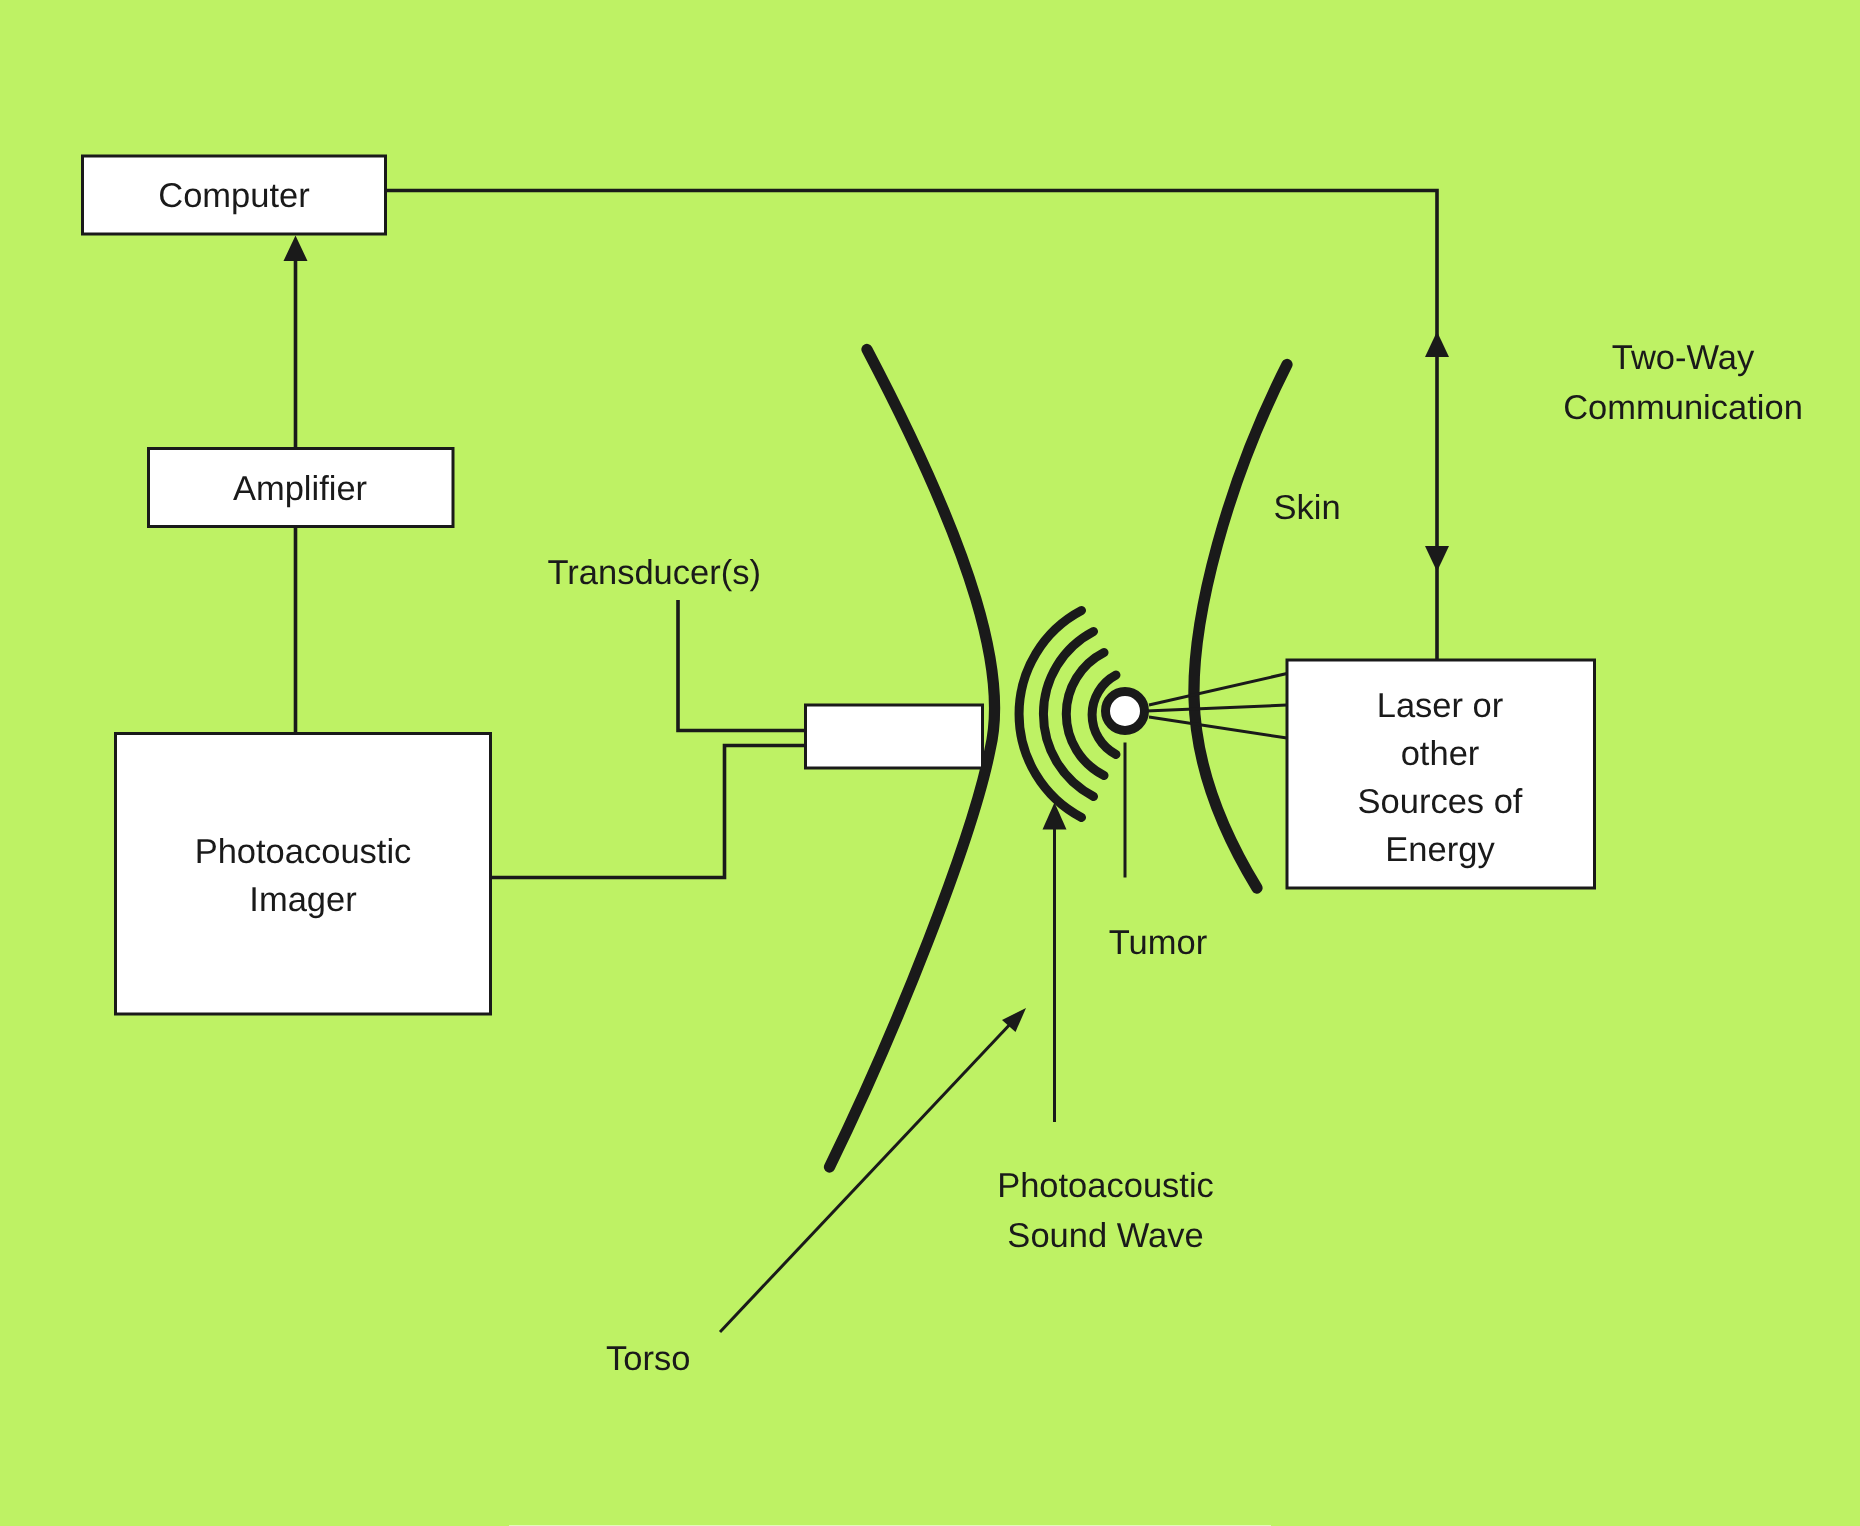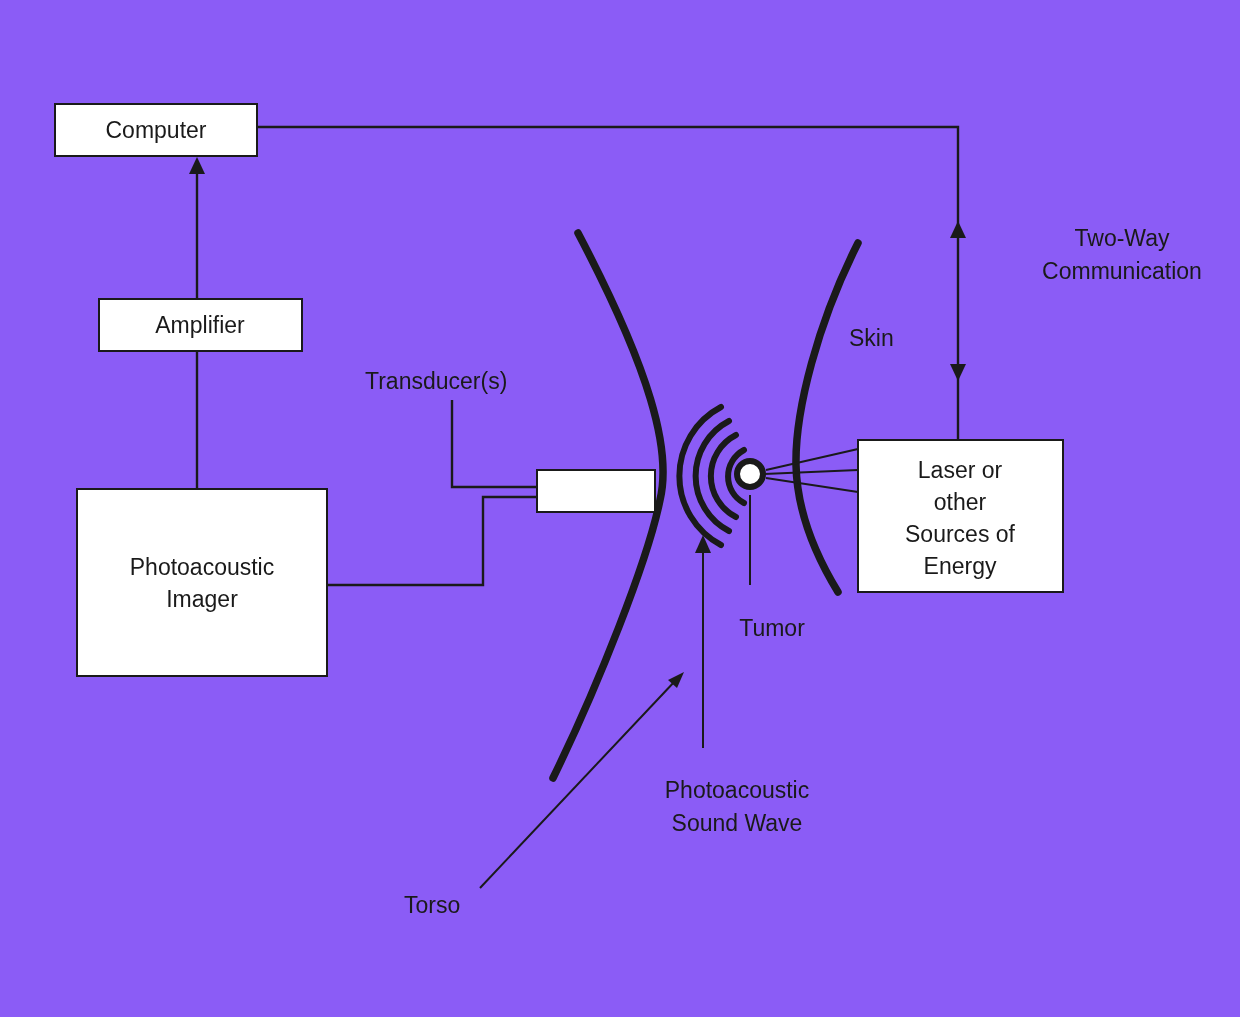--- a/index.html
+++ b/index.html
@@ -4,21 +4,21 @@
 <style>
   html, body {
     margin: 0;
     padding: 0;
     background: #ffffff;
   }
   .stage {
     position: relative;
     width: 1240px;
     height: 1017px;
-    background: #8b5cf6;
+    background: #bef264;
     font-family: "Liberation Sans", sans-serif;
   }
   svg text {
     font-family: "Liberation Sans", sans-serif;
     font-size: 23px;
     fill: #1a1a1a;
   }
   .box {
     fill: #ffffff;
     stroke: #1a1a1a;

